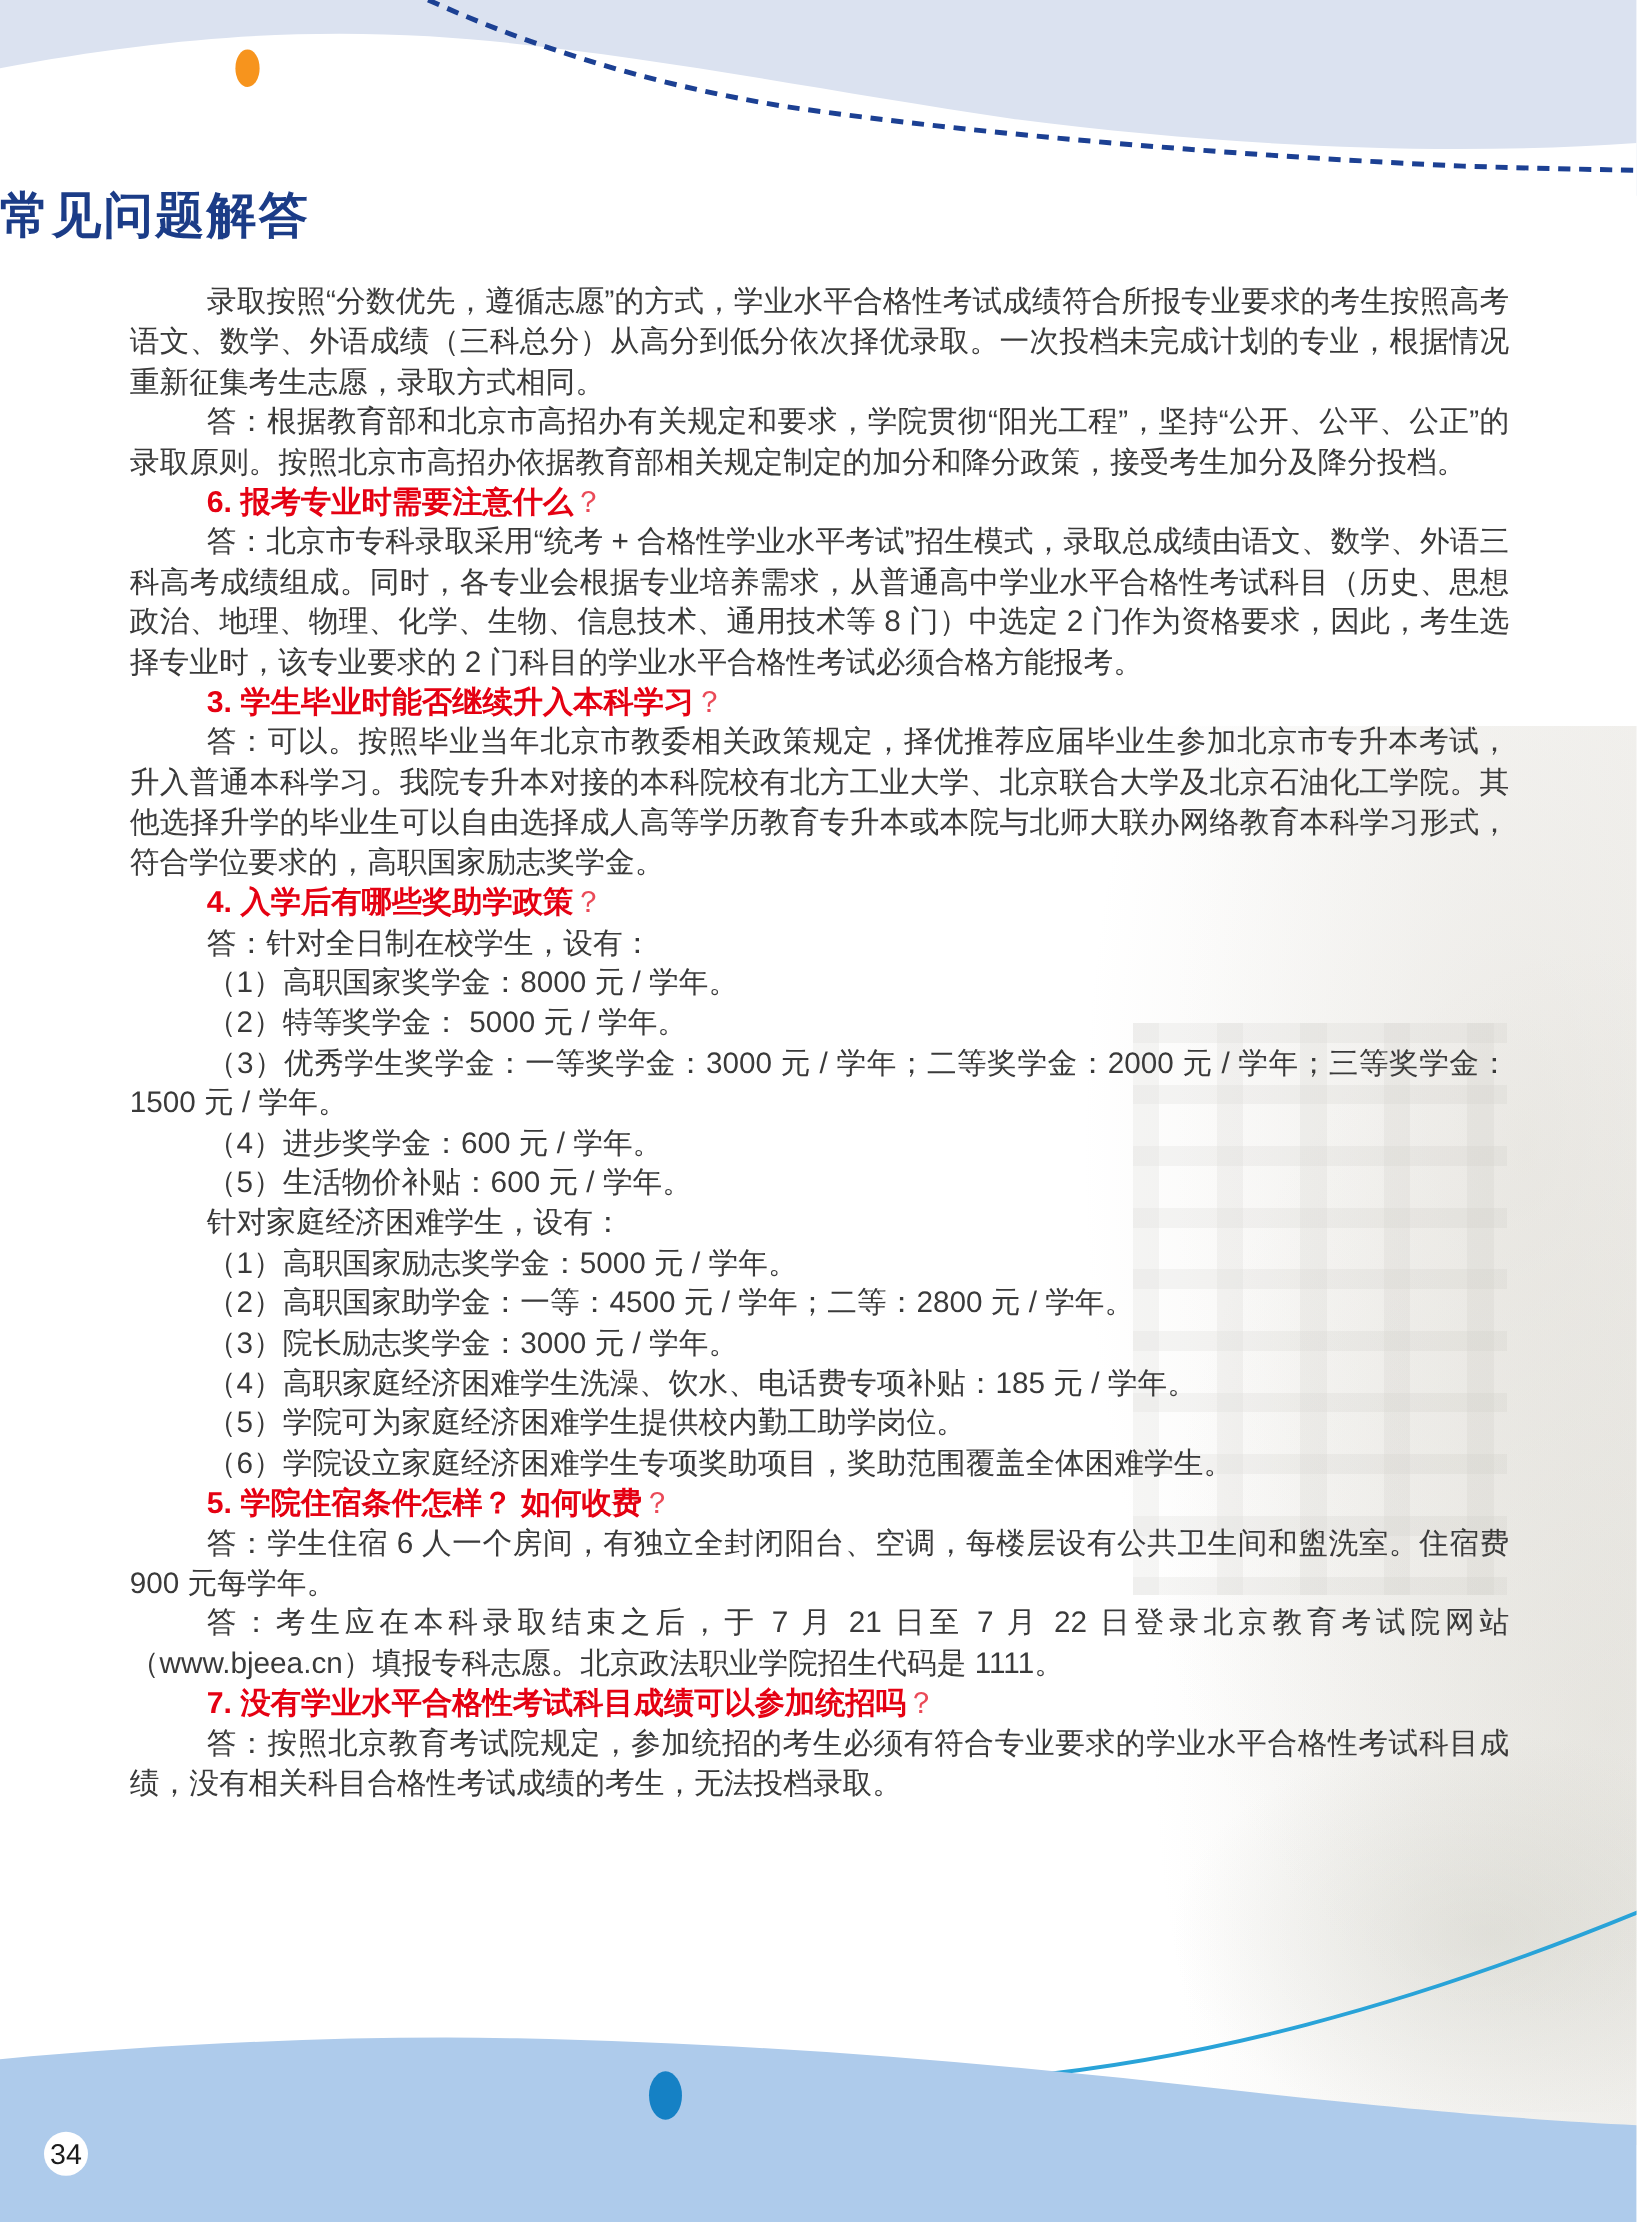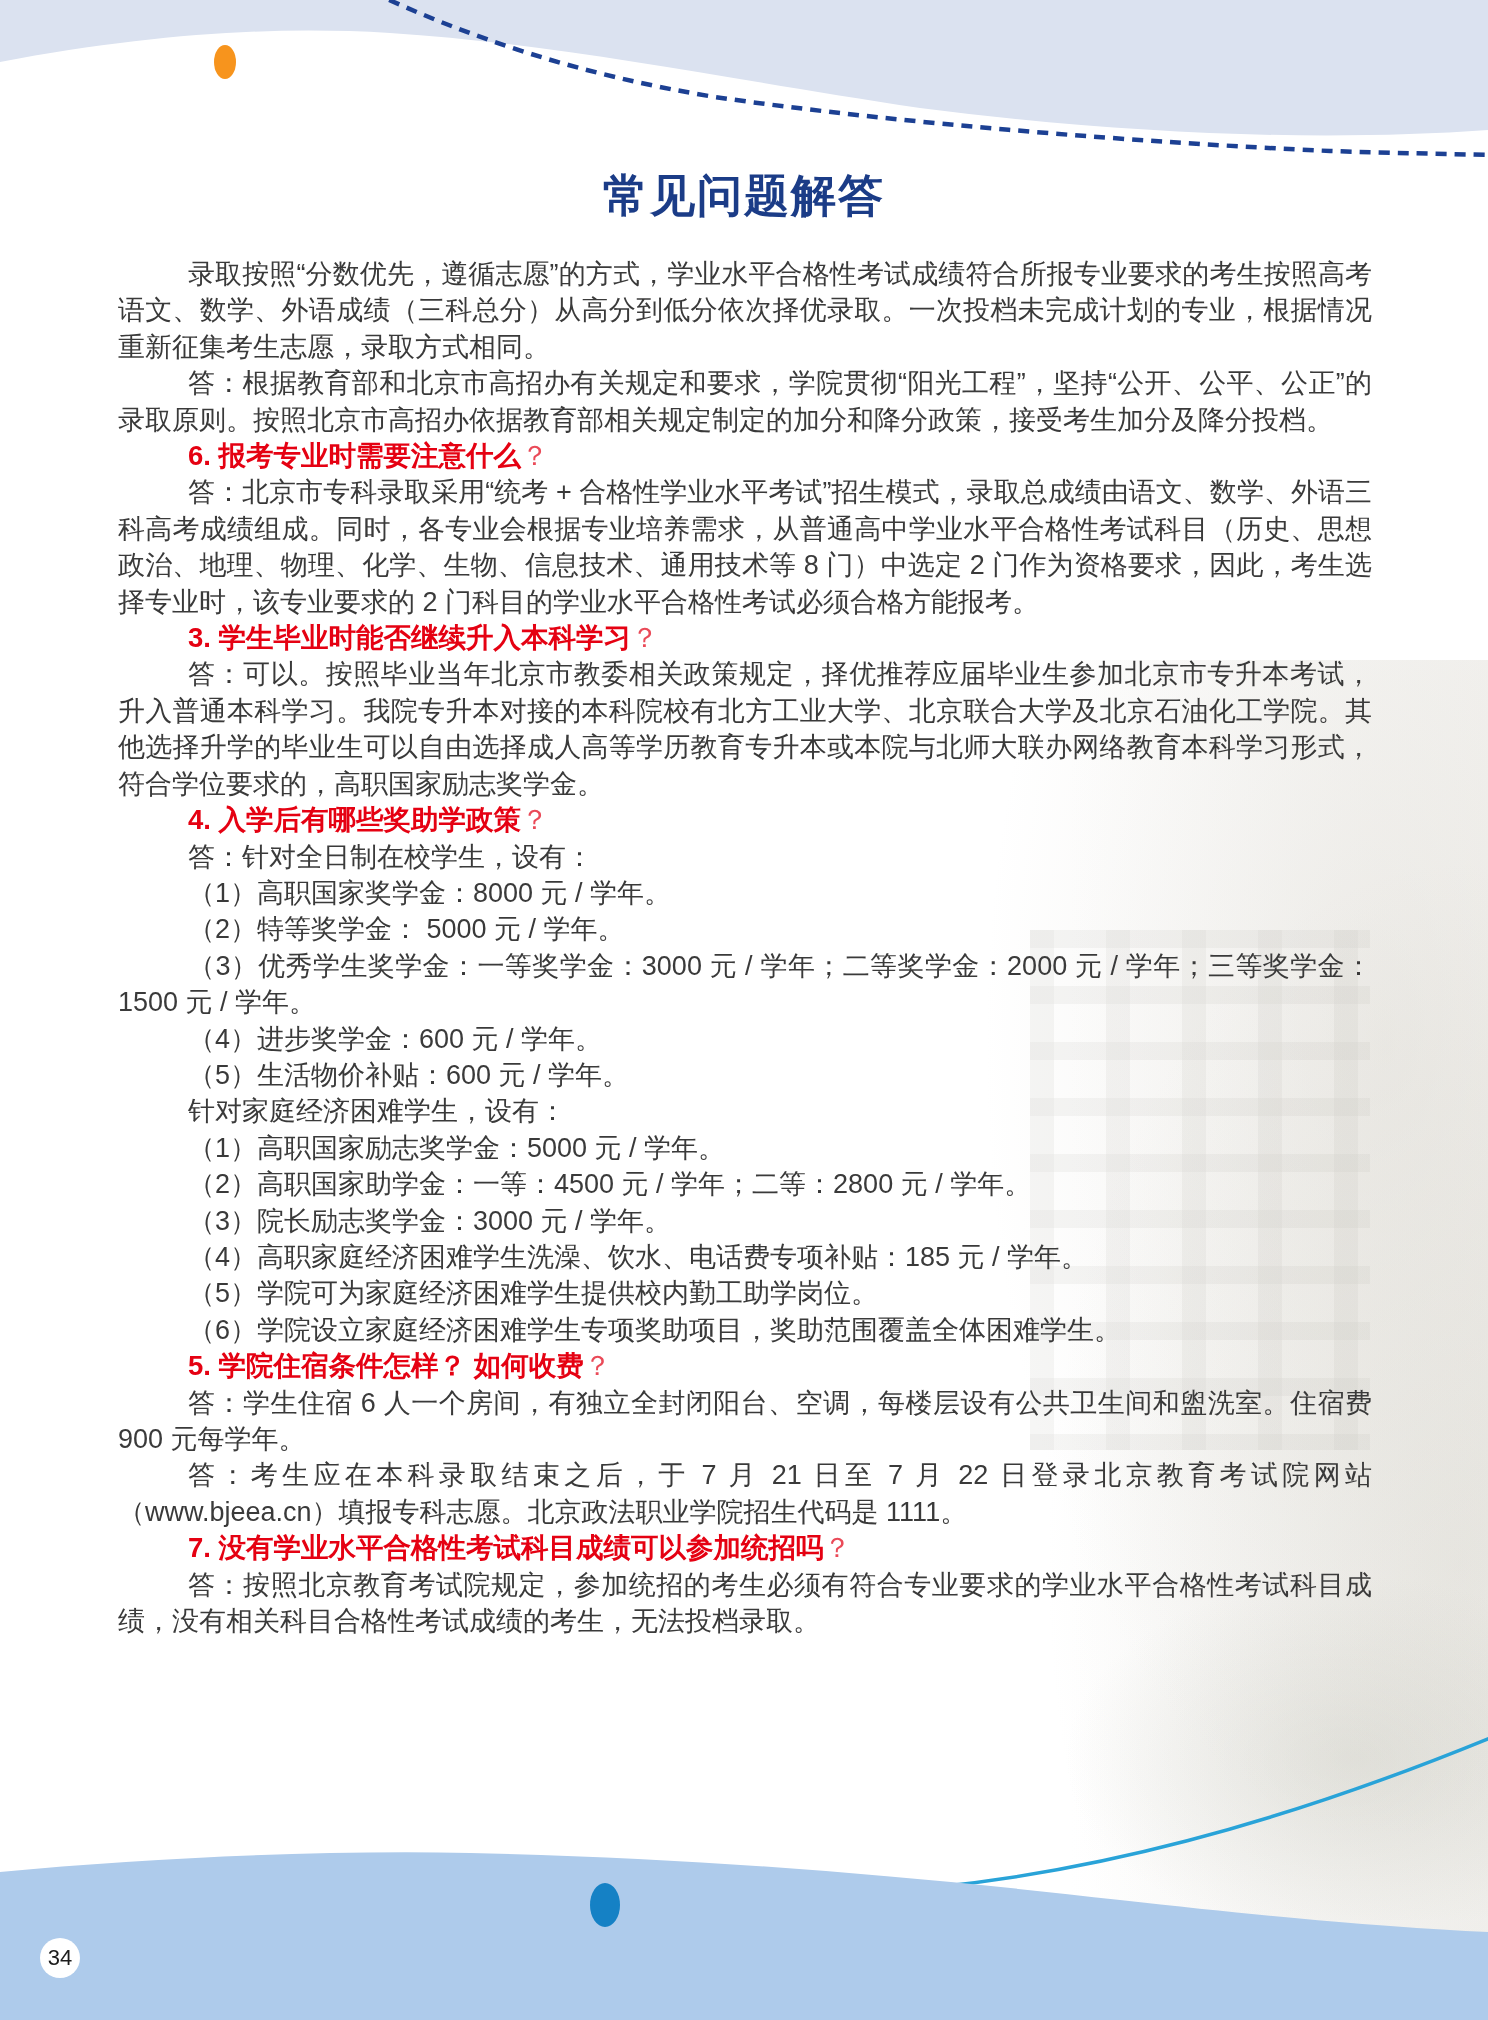--- a/index.html
+++ b/index.html
@@ -28,42 +28,41 @@
       repeating-linear-gradient(to bottom, rgba(158,156,148,0.20) 0 18px, rgba(255,255,255,0) 18px 56px);
     opacity:0.45;
   }
   .photo-trees{
     position:absolute;left:1040px;top:1560px;width:448px;height:360px;
     background:radial-gradient(ellipse at 70% 55%, rgba(188,188,176,0.30), rgba(255,255,255,0) 65%);
   }
   
   .page-title{
     position:absolute;left:0;top:166px;width:1488px;
-    text-align:center;
     font-size:45px;font-weight:bold;color:#1b3c87;letter-spacing:2px;
   }
   
   .content{
     position:absolute;left:118px;top:256px;width:1254px;
     font-size:27px;line-height:36.4px;color:#3a3a3a;
     text-align:justify;
   }
   .content p{margin:0;text-indent:70px;}
   .q-heading{
     margin:0;text-indent:70px;
     color:#e50112;font-weight:bold;font-size:27.5px;
   }
   .q-heading .qmark{font-weight:normal;color:#ea4a58;}
   
   .bottom-deco{position:absolute;left:0;top:1700px;width:1488px;height:320px;pointer-events:none;}
   .page-number-badge{
     position:absolute;left:40px;top:1938px;width:40px;height:40px;border-radius:50%;
     background:#ffffff;display:flex;align-items:center;justify-content:center;
   }
-  .page-number-badge span{font-size:22px;color:#1c1c1c;}
+  .page-number-badge span{font-size:26px;color:#1c1c1c;}
 </style>
 </head>
 <body>
 
 <div class="page">
 
   <div class="photo-wash"></div>
   <div class="photo-windows"></div>
   <div class="photo-trees"></div>
 

